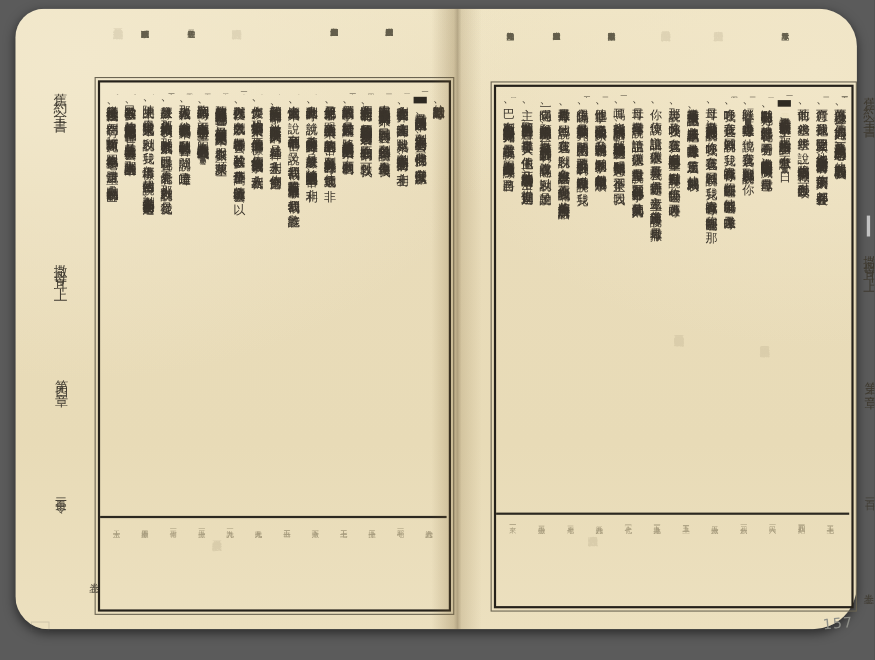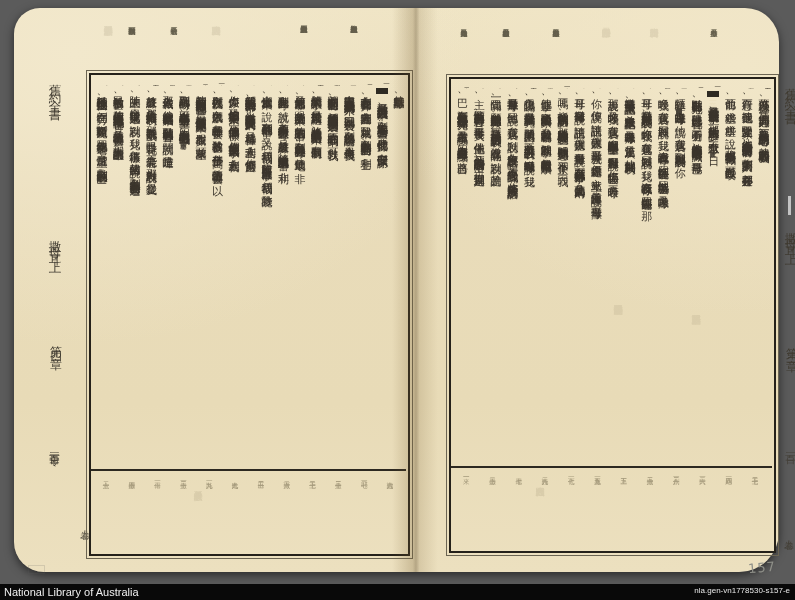--- a/index.html
+++ b/index.html
@@ -266,18 +266,14 @@
         </div>
     </div>
 
     <div class="gutter" style="left:378px;top:0;height:564px;"></div>
     <div class="smudge" style="left:14px;top:557px;"></div>
   </div>
 
   <div class="pencil">157</div>
   <div class="edge-sliver"></div>
 
-  <div class="nlabar">
-    <span class="nla-name">National Library of Australia</span>
-    <span class="nla-id">nla.gen-vn1778530-s157-e</span>
-  </div>
 
 </div>
 
 </body></html>

